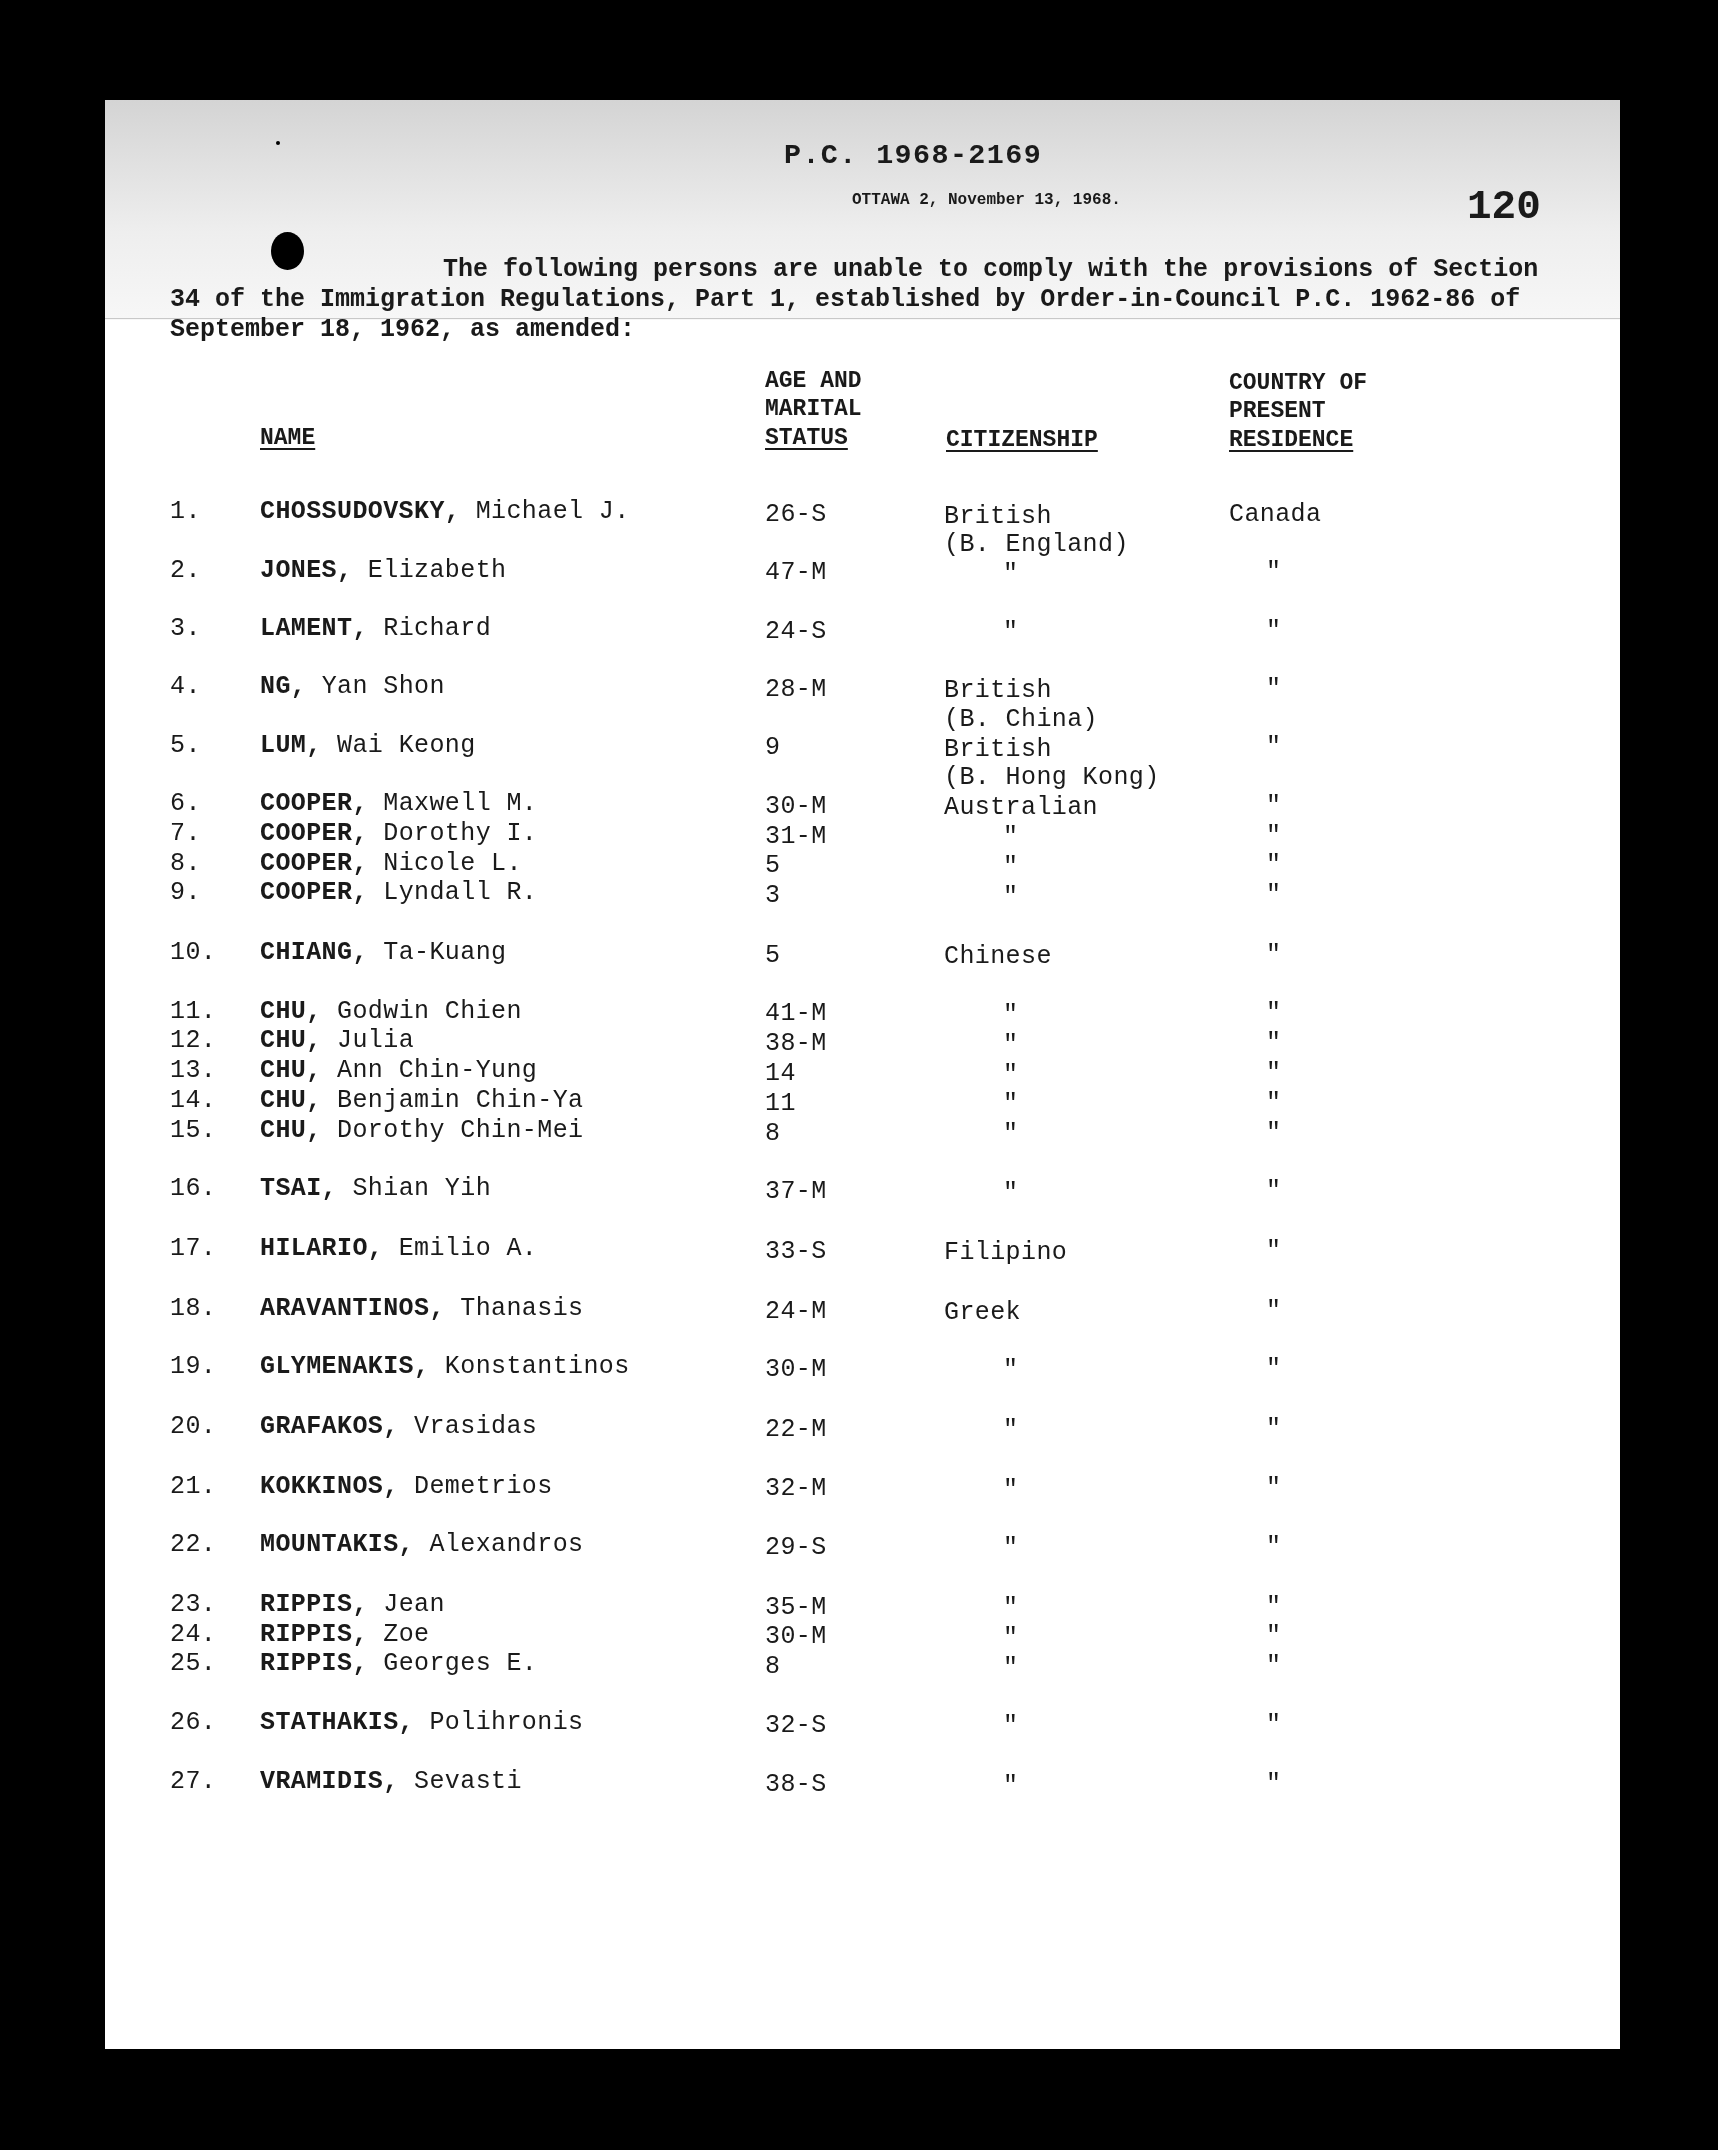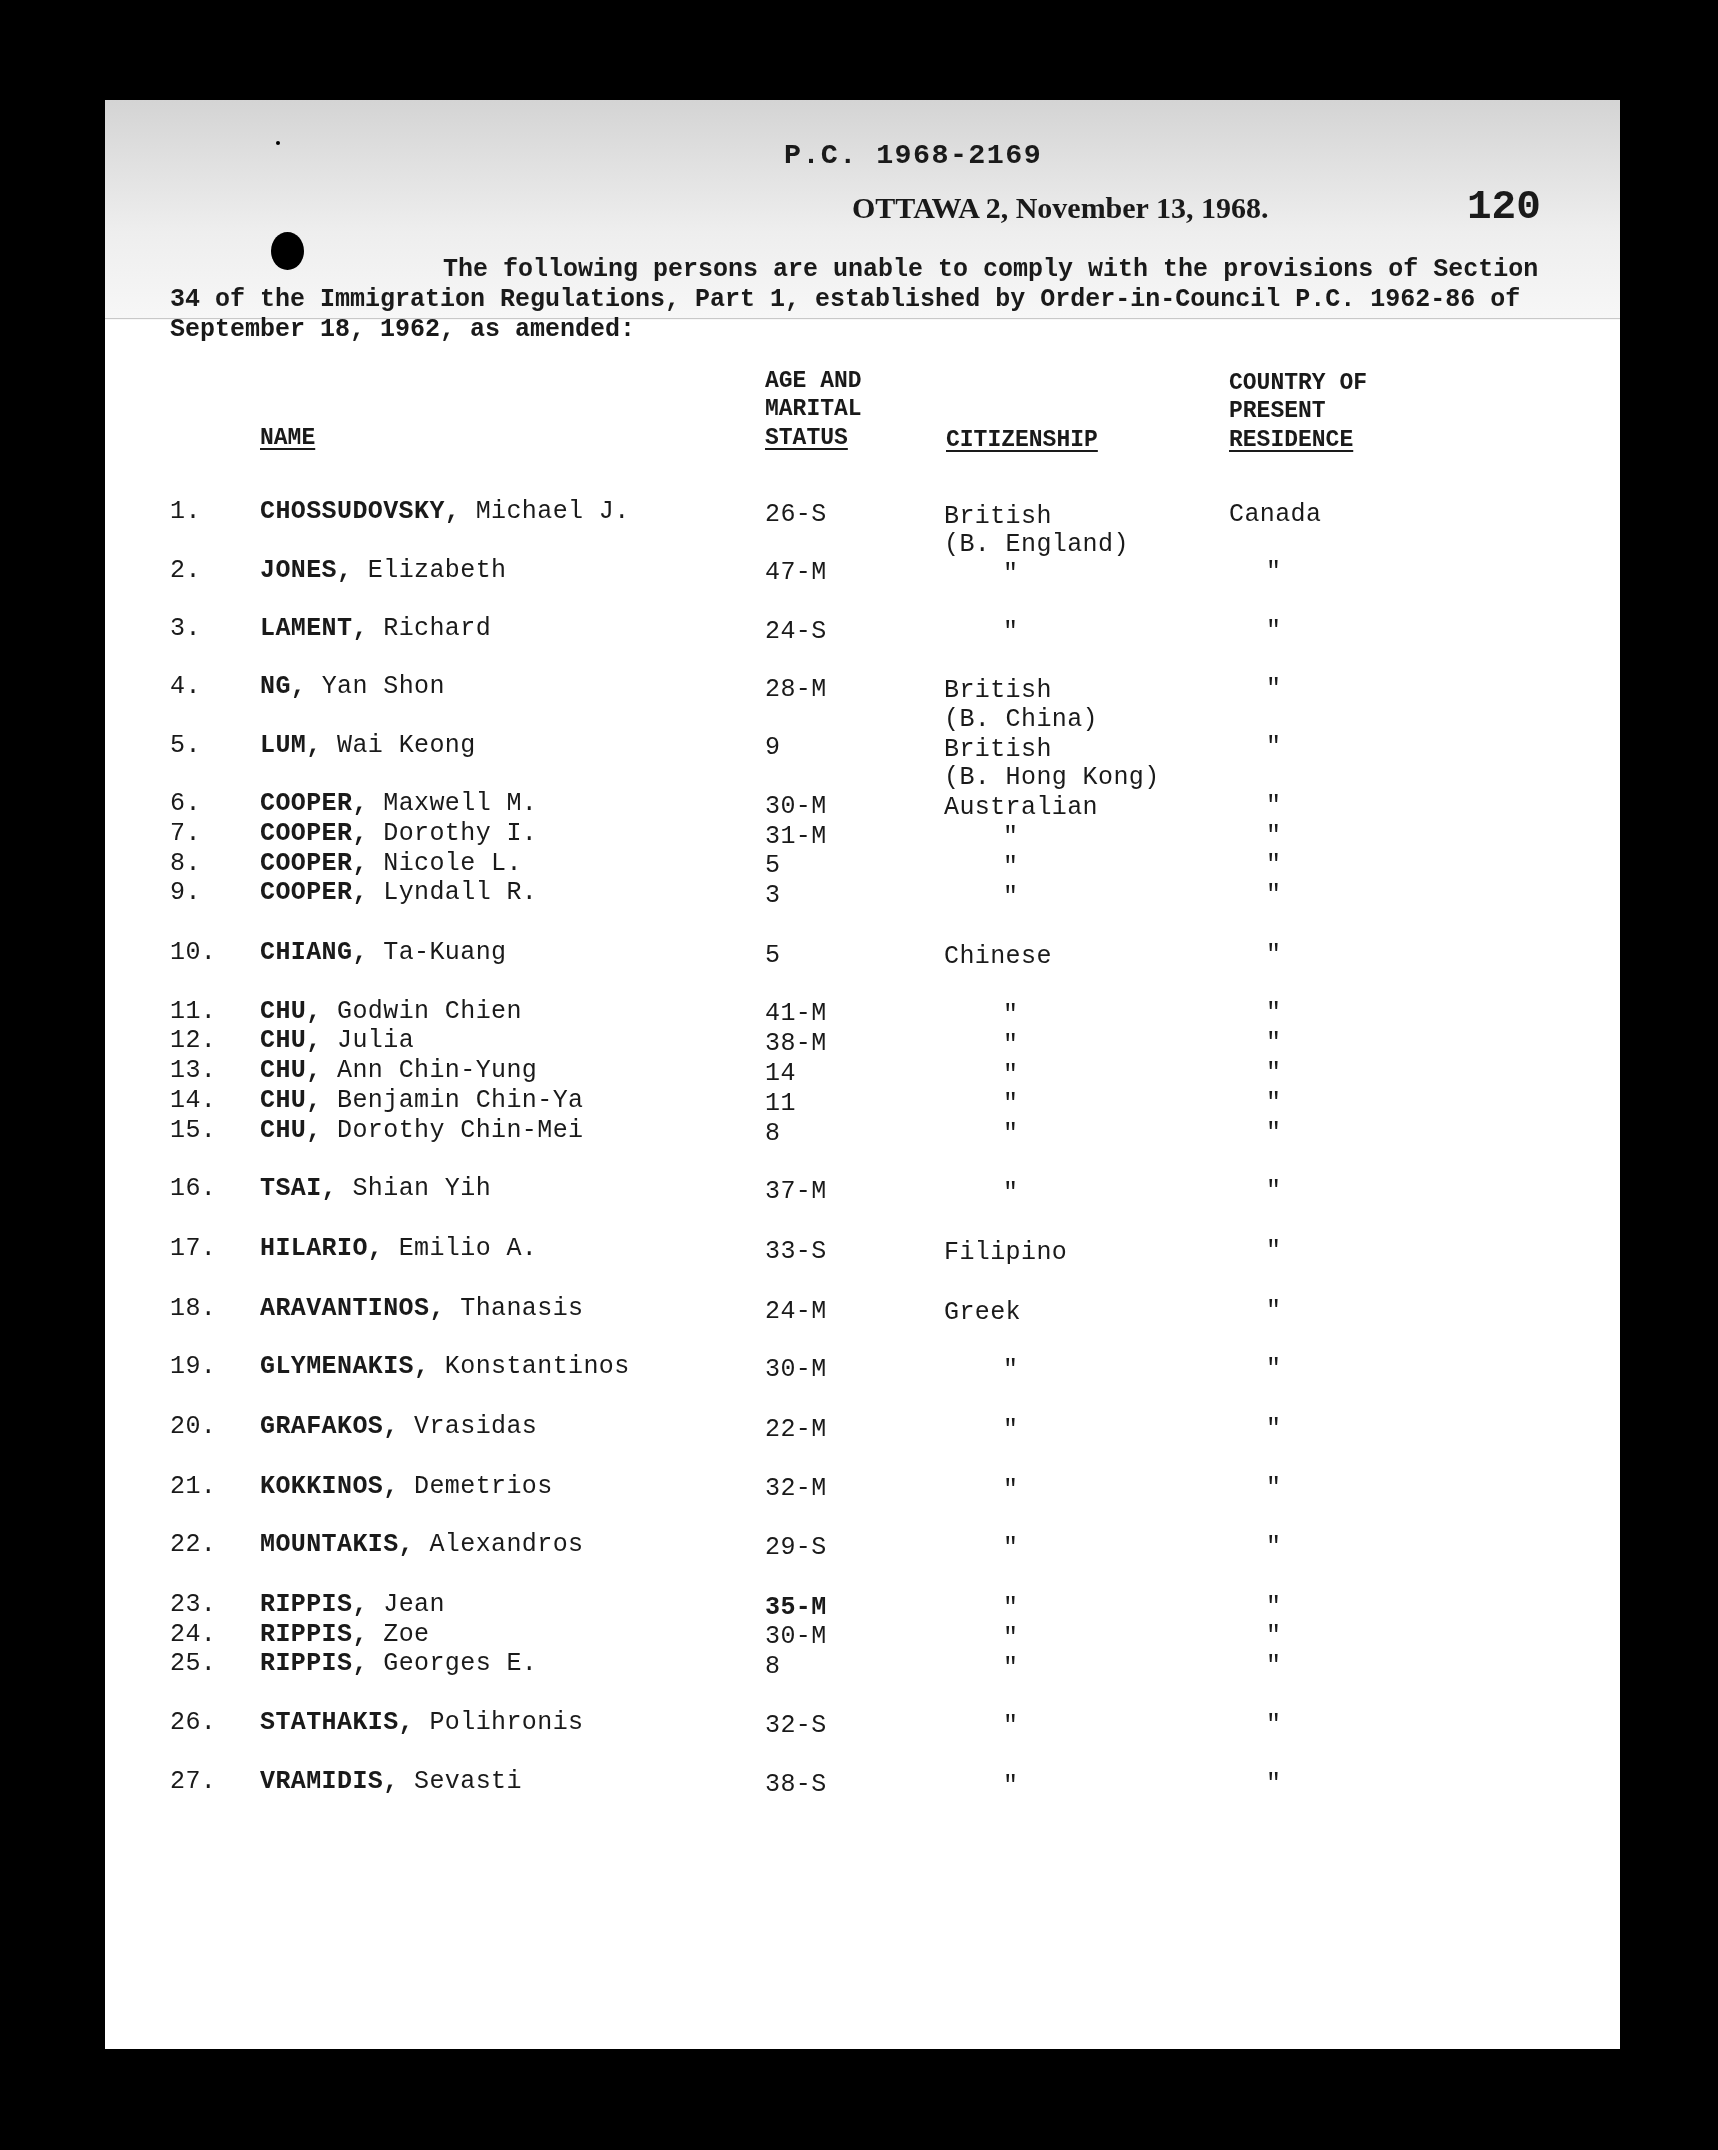--- a/index.html
+++ b/index.html
@@ -22,21 +22,21 @@
       position: absolute; left: 0; top: 0; width: 100%; height: 220px;
       background: linear-gradient(#d4d4d4, #eeeeee 60%, #f7f7f7);
     }
     .fold-line {
       position: absolute; left: 0; top: 218px; width: 100%; height: 1.4px;
       background: #c8c8c8;
     }
     .abs { position: absolute; white-space: pre; }
     .t { font-size: 25px; line-height: 28.4px; letter-spacing: 0.4px; }
     .pc-title { left: 679px; top: 28.4px; font-size: 28.4px; font-weight: bold; letter-spacing: 1.4px; margin-top: 11px; }
-    .dateline { left: 747px; top: 91px; font-size: 30px; font-weight: bold; font-family: Liberation Serif, serif; }
+    .dateline { left: 747px; top: 91px; font-size: 16px; font-weight: bold; }
     .page-number { left: 1362px; top: 84px; font-size: 41px; font-weight: bold; }
     .hole {
       position: absolute; left: 166px; top: 132px;
       width: 33px; height: 38px; border-radius: 50%;
       background: #000;
     }
     .speck { position: absolute; left: 171px; top: 41px; width: 4.3px; height: 4.3px; background: #000; border-radius: 50%; }
     .intro { left: 65px; top: 155px; font-size: 25px; line-height: 30px; font-weight: bold; }
     .intro .indent { display: inline-block; width: 273px; }
     .hdr { font-size: 23px; line-height: 28.4px; font-weight: bold; }
@@ -185,21 +185,21 @@
       <div class="abs t col-age" style="top: 1375px;">32-M</div>
       <div class="abs t ditto-cit" style="top: 1377px;">"</div>
       <div class="abs t ditto-res" style="top: 1375px;">"</div>
       <div class="abs t col-num" style="top: 1431px;">22.</div>
       <div class="abs t col-name" style="top: 1431px;"><span class="surname">MOUNTAKIS,</span><span> </span><span>Alexandros</span></div>
       <div class="abs t col-age" style="top: 1434px;">29-S</div>
       <div class="abs t ditto-cit" style="top: 1435px;">"</div>
       <div class="abs t ditto-res" style="top: 1434px;">"</div>
       <div class="abs t col-num" style="top: 1491px;">23.</div>
       <div class="abs t col-name" style="top: 1491px;"><span class="surname">RIPPIS,</span><span> </span><span>Jean</span></div>
-      <div class="abs t col-age" style="top: 1494px; font-weight: bold;">35-M</div>
+      <div class="abs t col-age" style="top: 1494px;">35-M</div>
       <div class="abs t ditto-cit" style="top: 1495px;">"</div>
       <div class="abs t ditto-res" style="top: 1494px;">"</div>
       <div class="abs t col-num" style="top: 1521px;">24.</div>
       <div class="abs t col-name" style="top: 1521px;"><span class="surname">RIPPIS,</span><span> </span><span>Zoe</span></div>
       <div class="abs t col-age" style="top: 1523px;">30-M</div>
       <div class="abs t ditto-cit" style="top: 1525px;">"</div>
       <div class="abs t ditto-res" style="top: 1523px;">"</div>
       <div class="abs t col-num" style="top: 1550px;">25.</div>
       <div class="abs t col-name" style="top: 1550px;"><span class="surname">RIPPIS,</span><span> </span><span>Georges E.</span></div>
       <div class="abs t col-age" style="top: 1553px;">8</div>

